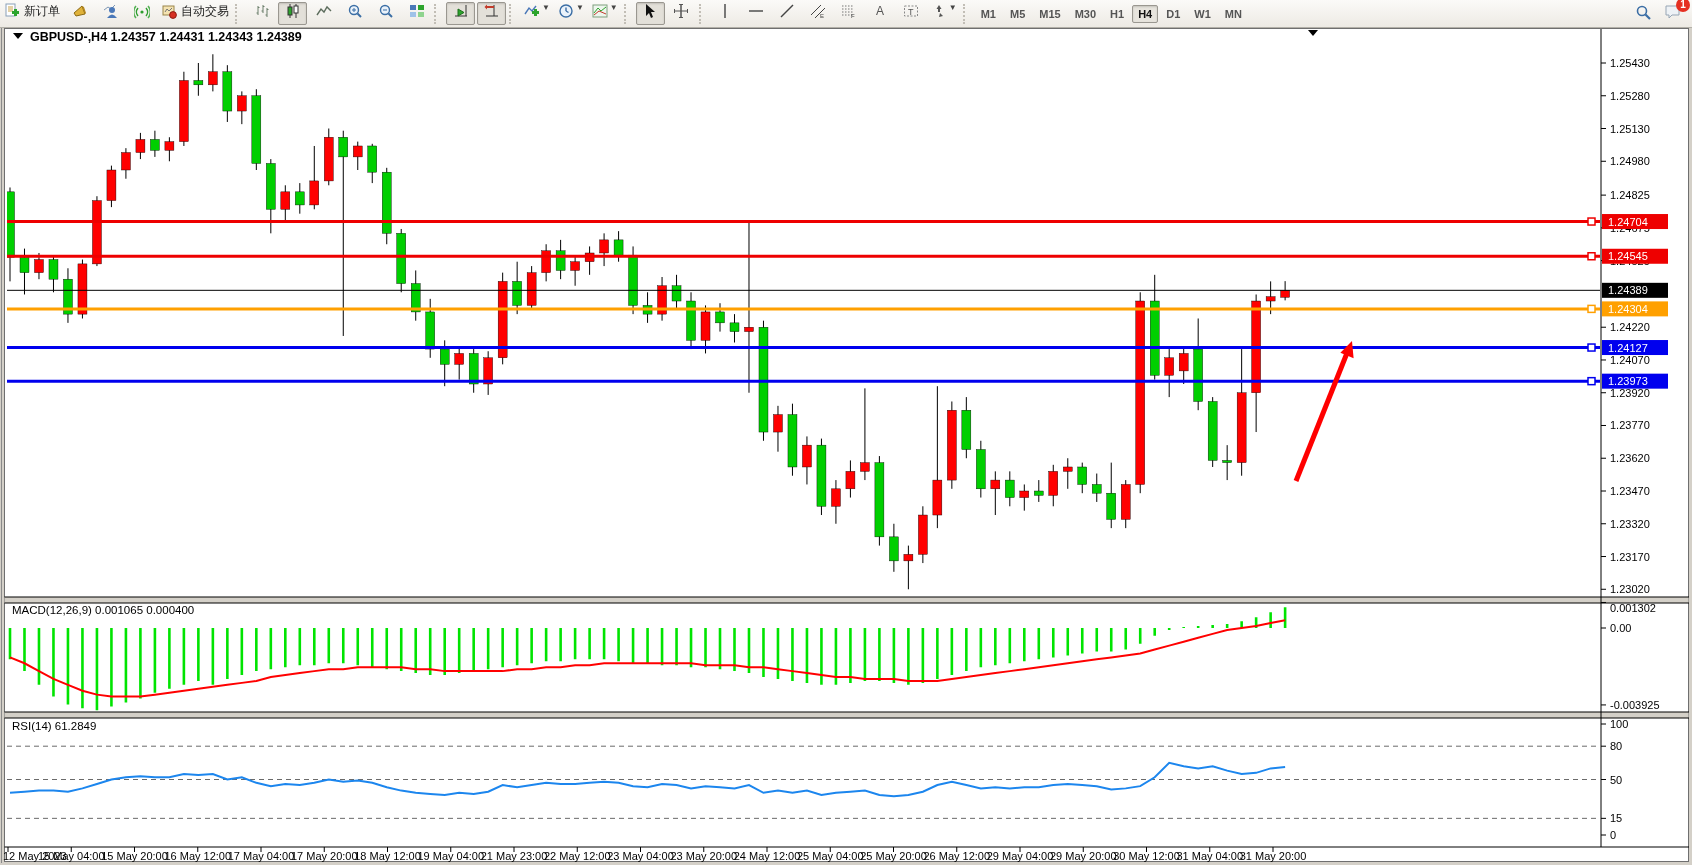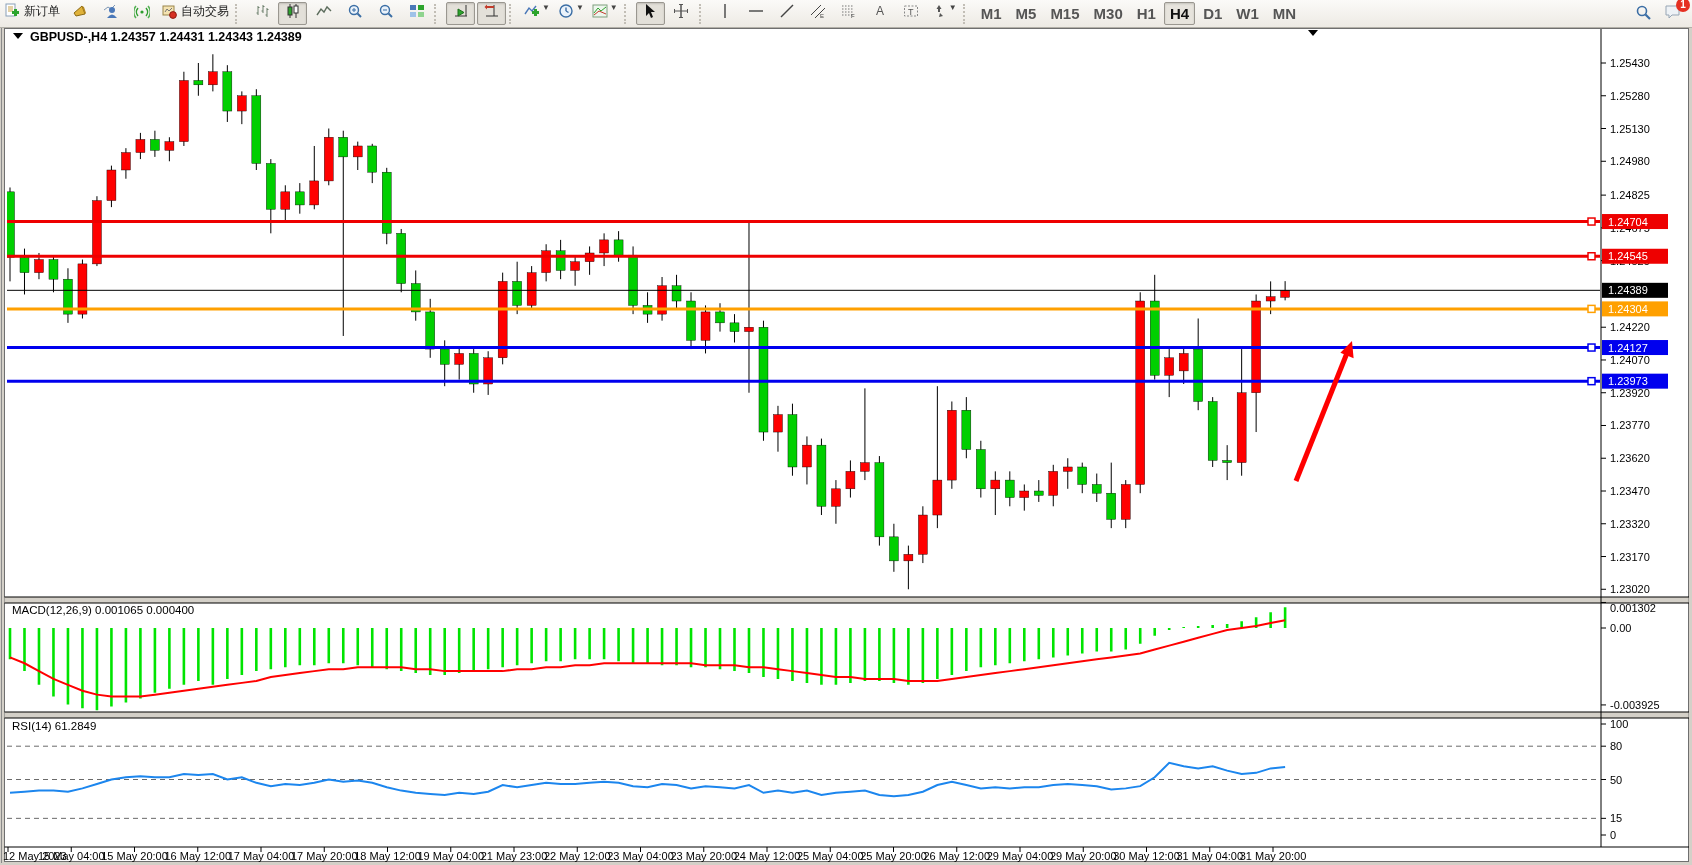--- a/index.html
+++ b/index.html
@@ -8,21 +8,21 @@
   
   #toolbar{position:absolute;left:0;top:0;width:1692px;height:27px;
     background:linear-gradient(#fbfaf8,#edeae4);border-bottom:1px solid #b3b0a8;
     display:flex;align-items:center;font-size:12px;color:#222;white-space:nowrap;z-index:5;}
   .grip{width:7px;height:20px;margin:0 2px;border-left:2px dotted #c2beb6;}
   .tbtn{display:inline-flex;align-items:flex-start;justify-content:center;height:21px;min-width:23px;
     margin:0 1px;border:1px solid transparent;border-radius:2px;padding:0 2px;cursor:default;}
   .tbtn.on{border:1px solid #9a9790;background:#e3e0d9;box-shadow:inset 0 1px 2px rgba(0,0,0,.15);}
   .tbtn .lbl{margin-left:4px;}
   .caret{font-size:8px;color:#444;margin-left:2px;}
-  .tf{display:inline-block;padding:2px 5px;margin:12px 1px;font-size:15px;font-weight:bold;color:#555;
+  .tf{display:inline-block;padding:2px 5px;margin:12px 1px;font-size:11px;font-weight:bold;color:#555;
     border:1px solid transparent;border-radius:2px;}
   .tf.on{border:1px solid #9a9790;background:#e7e4dd;color:#111;box-shadow:inset 0 1px 2px rgba(0,0,0,.15);}
   #right-icons{margin-left:auto;display:flex;align-items:center;padding-right:10px;}
   #chat-wrap{position:relative;margin-left:12px;}
   #badge{position:absolute;top:-6px;right:-8px;background:#e53022;color:#fff;border-radius:50%;
     width:14px;height:14px;font-size:10px;line-height:14px;text-align:center;font-weight:bold;}
   
   #plot{position:absolute;left:0;top:0;z-index:1;}
 </style>
 </head>

